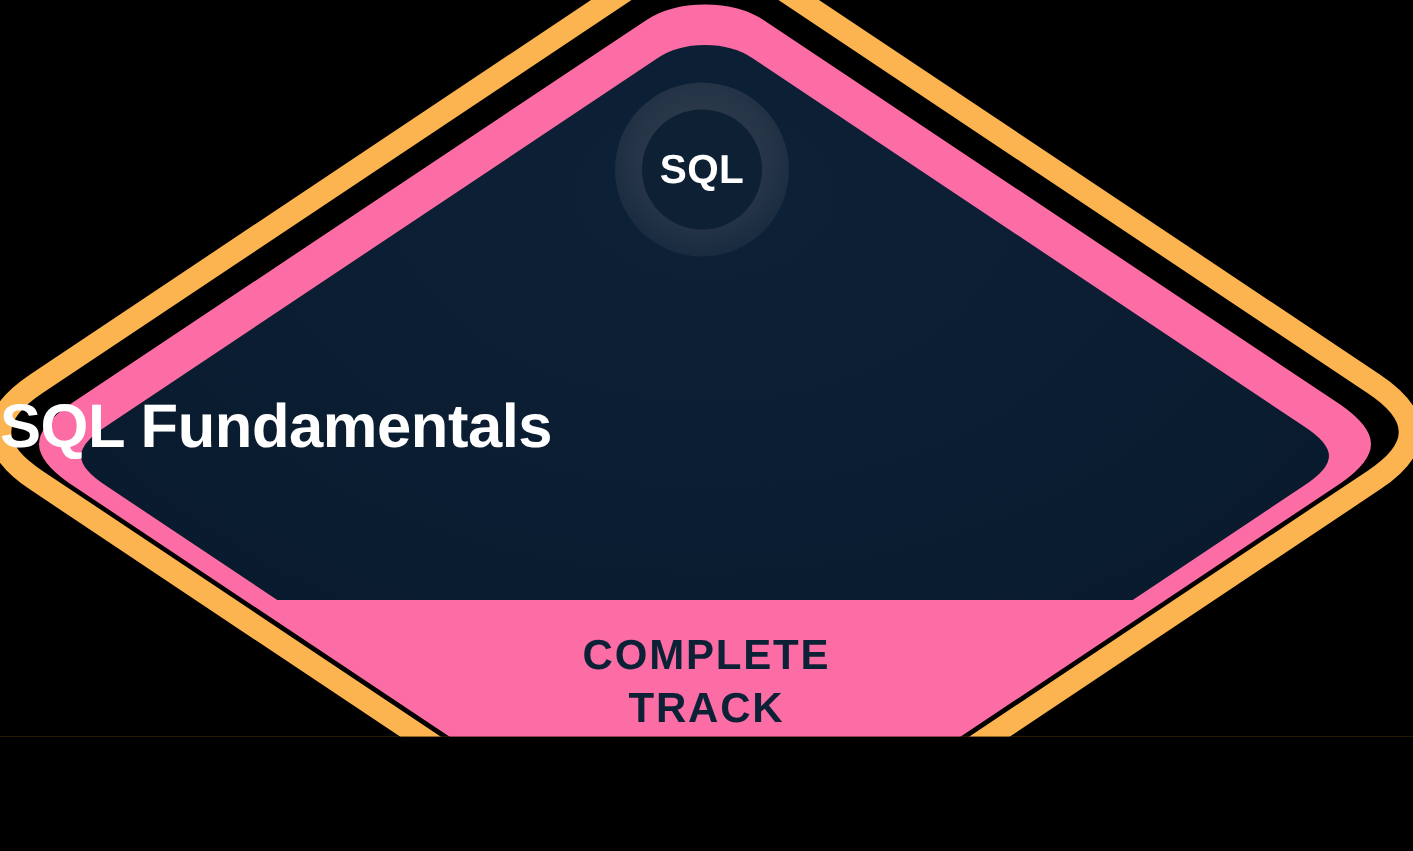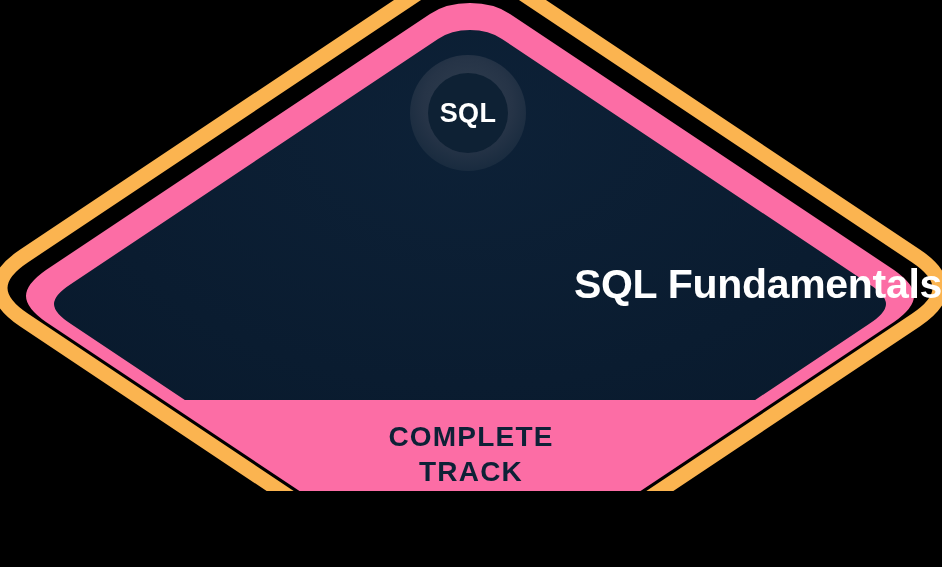--- a/index.html
+++ b/index.html
@@ -41,21 +41,21 @@
     width: 942px;
     height: 567px;
     pointer-events: none;
   }
 
   #track-title {
     position: absolute;
     left: 0;
     top: 256px;
     width: 942px;
-    text-align: right;
+    text-align: left;
     color: #ffffff;
     font-size: 41px;
     font-weight: bold;
     letter-spacing: -0.3px;
     line-height: 56px;
     font-family: "Liberation Sans", sans-serif;
     white-space: nowrap;
   }
 
   #status-block {

